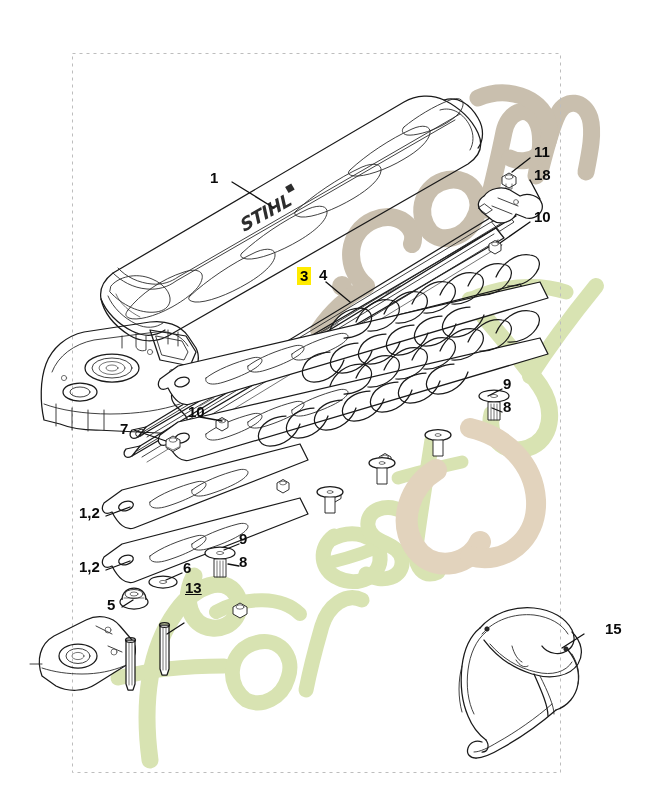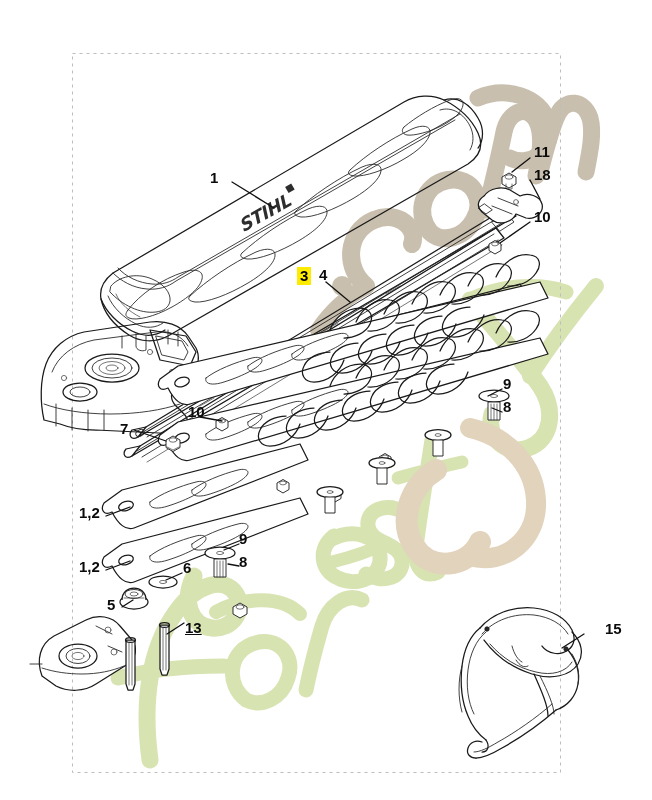--- a/index.html
+++ b/index.html
@@ -517,17 +517,17 @@
     <span class="callout" style="left:503px;top:399px;">8</span>
     <span class="callout" style="left:120px;top:421px;">7</span>
 
     <span class="callout" style="left:79px;top:505px;">1,2</span>
     <span class="callout" style="left:79px;top:559px;">1,2</span>
 
     <span class="callout" style="left:239px;top:531px;">9</span>
     <span class="callout" style="left:239px;top:554px;">8</span>
     <span class="callout" style="left:183px;top:560px;">6</span>
     <span class="callout" style="left:107px;top:597px;">5</span>
-    <span class="callout" style="left:185px;top:620px;text-decoration:underline;">13</span>
+    <span class="callout" style="left:185px;top:580px;text-decoration:underline;">13</span>
     <span class="callout" style="left:585px;top:621px;margin-left:20px;">15</span>
   </div>
 
 </div>
 
 </body></html>

